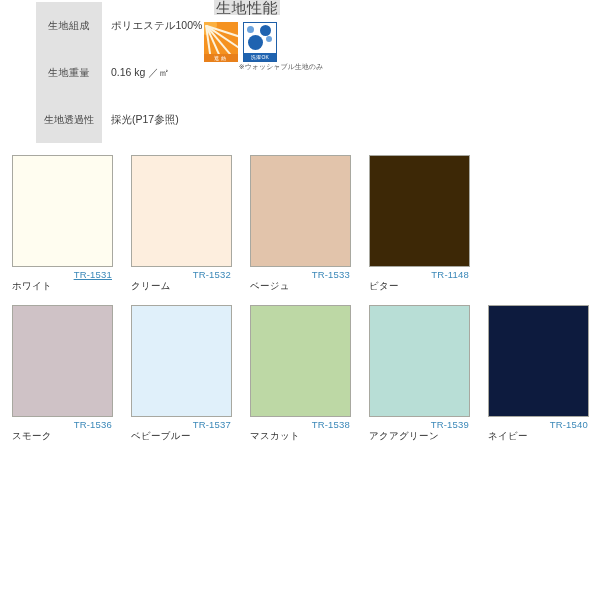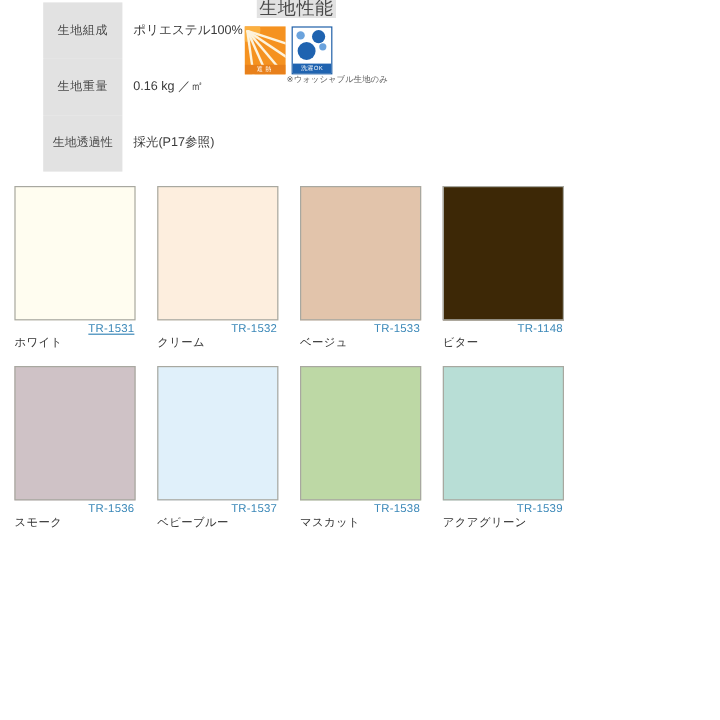--- a/index.html
+++ b/index.html
@@ -298,15 +298,20 @@
     <div class="swatch-cell">
       <div class="swatch-chip" style="background-color: rgb(189, 216, 165);"></div>
       <div class="swatch-code" style="color: rgb(59, 136, 184);">TR-1538</div>
       <div class="swatch-name">マスカット</div>
     </div>
     <div class="swatch-cell">
       <div class="swatch-chip" style="background-color: rgb(184, 222, 214);"></div>
       <div class="swatch-code" style="color: rgb(59, 136, 184);">TR-1539</div>
       <div class="swatch-name">アクアグリーン</div>
     </div>
+    <div class="swatch-cell">
+      <div class="swatch-chip" style="background-color: rgb(13, 27, 62);"></div>
+      <div class="swatch-code" style="color: rgb(59, 136, 184);">TR-1540</div>
+      <div class="swatch-name">ネイビー</div>
+    </div>
   </div>
 
 </div>
 
 </body></html>

